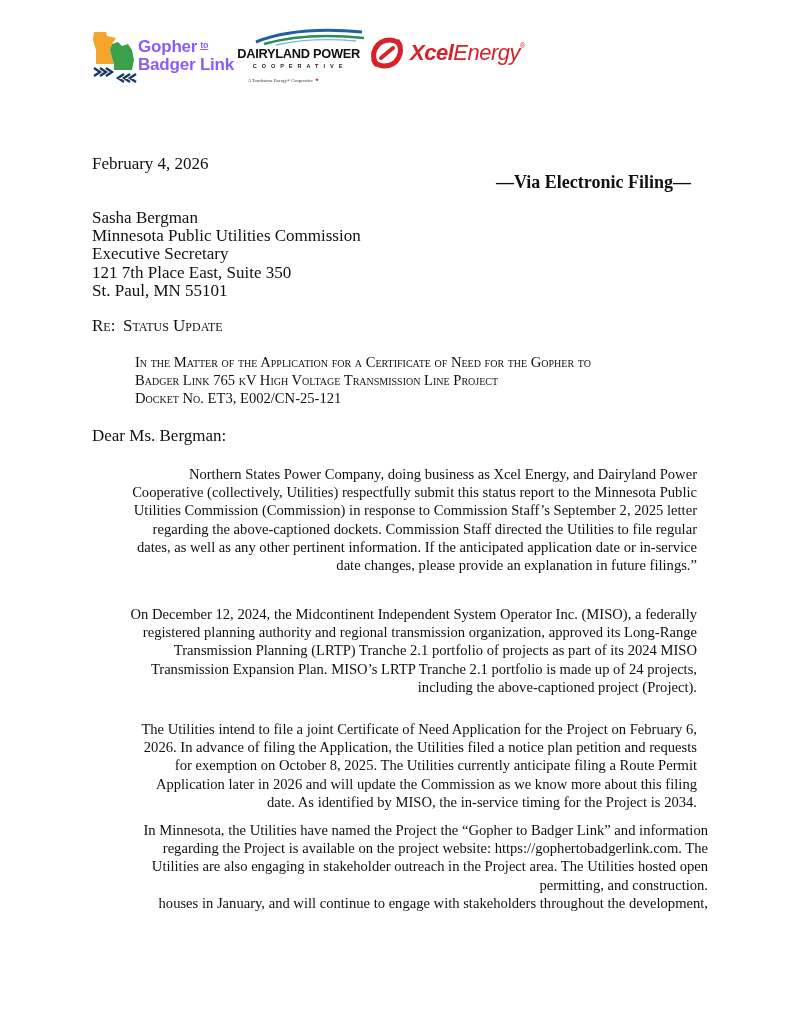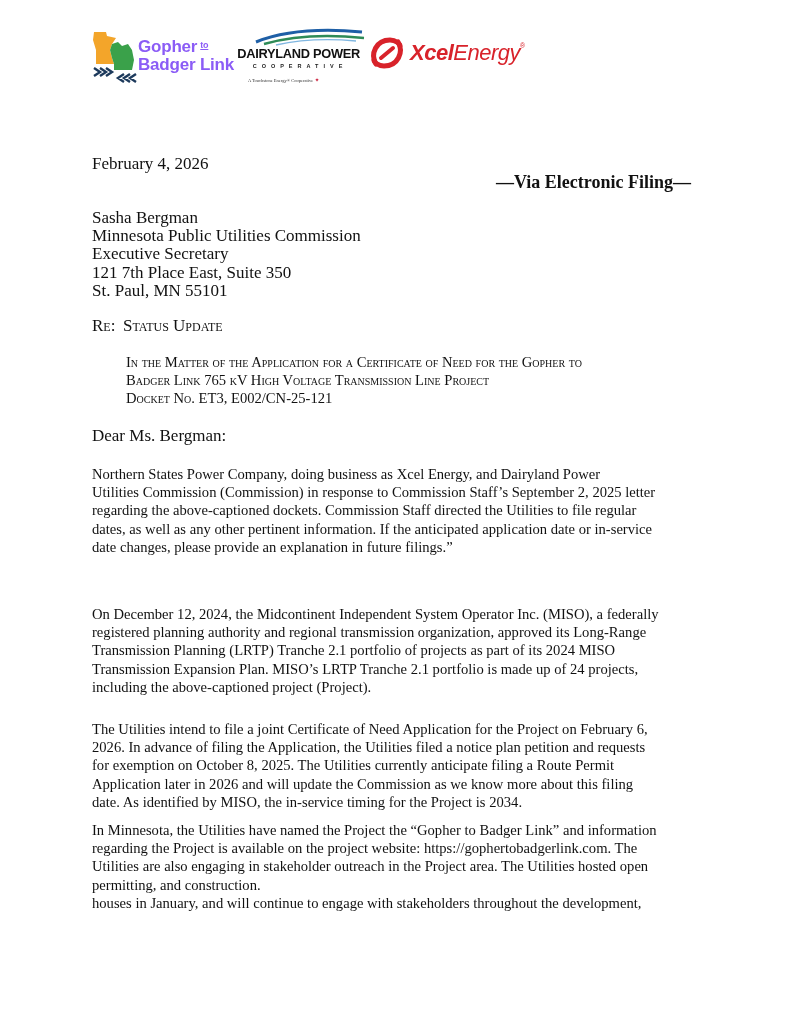--- a/index.html
+++ b/index.html
@@ -125,40 +125,40 @@
       font-size: 18px;
       line-height: 18.2px;
     }
     .addr { top: 209px; }
     .addr div { white-space: nowrap; }
     .re { top: 317px; }
     .sc { font-variant: small-caps; }
     .re-label { display: inline-block; width: 31px; }
     .matter {
       position: absolute;
-      left: 126px;
+      left: 135px;
       top: 353px;
       font-size: 14.6px;
       line-height: 18.2px;
       font-variant: small-caps;
     }
     .matter div { white-space: nowrap; }
     .salutation { top: 427px; }
     .para {
       position: absolute;
       left: 92px;
       width: 605px;
       font-size: 14.6px;
       line-height: 18.2px;
     }
-    .para div { white-space: nowrap; }
+    .para div { white-space: nowrap; text-align: right; }
     .p1 { top: 465px; }
     .p2 { top: 605px; }
     .p3 { top: 720px; }
-    .p4 { top: 821px; }
+    .p4 { top: 821px; margin-left: 11px; }
   </style>
 </head>
 <body>
 
 <div class="logos">
 
   <div class="logo-g2b">
     <svg width="48" height="54" viewBox="0 0 48 54">
       <path d="M4 2 L16 2 L17 6 L26 8 L22 14 L20 20 L22 28 L24 34 L6 34 L6 20 L3 10 Z" fill="#f3a52a"></path>
       <path d="M22 14 L28 12 L32 16 L38 14 L42 20 L44 30 L42 40 L24 40 L24 34 L22 28 L20 20 Z" fill="#3aa14a"></path>
@@ -215,20 +215,21 @@
 <div class="matter">
   <div>In the Matter of the Application for a Certificate of Need for the Gopher to</div>
   <div>Badger Link 765 kV High Voltage Transmission Line Project</div>
   <div>Docket No. ET3, E002/CN-25-121</div>
 </div>
 
 <div class="text salutation">Dear Ms. Bergman:</div>
 
 <div class="para p1">
   <div>Northern States Power Company, doing business as Xcel Energy, and Dairyland Power</div>
+  <div>Cooperative (collectively, Utilities) respectfully submit this status report to the Minnesota Public</div>
   <div>Utilities Commission (Commission) in response to Commission Staff’s September 2, 2025 letter</div>
   <div>regarding the above-captioned dockets. Commission Staff directed the Utilities to file regular</div>
   <div>dates, as well as any other pertinent information. If the anticipated application date or in-service</div>
   <div>date changes, please provide an explanation in future filings.”</div>
 </div>
 
 <div class="para p2">
   <div>On December 12, 2024, the Midcontinent Independent System Operator Inc. (MISO), a federally</div>
   <div>registered planning authority and regional transmission organization, approved its Long-Range</div>
   <div>Transmission Planning (LRTP) Tranche 2.1 portfolio of projects as part of its 2024 MISO</div>

